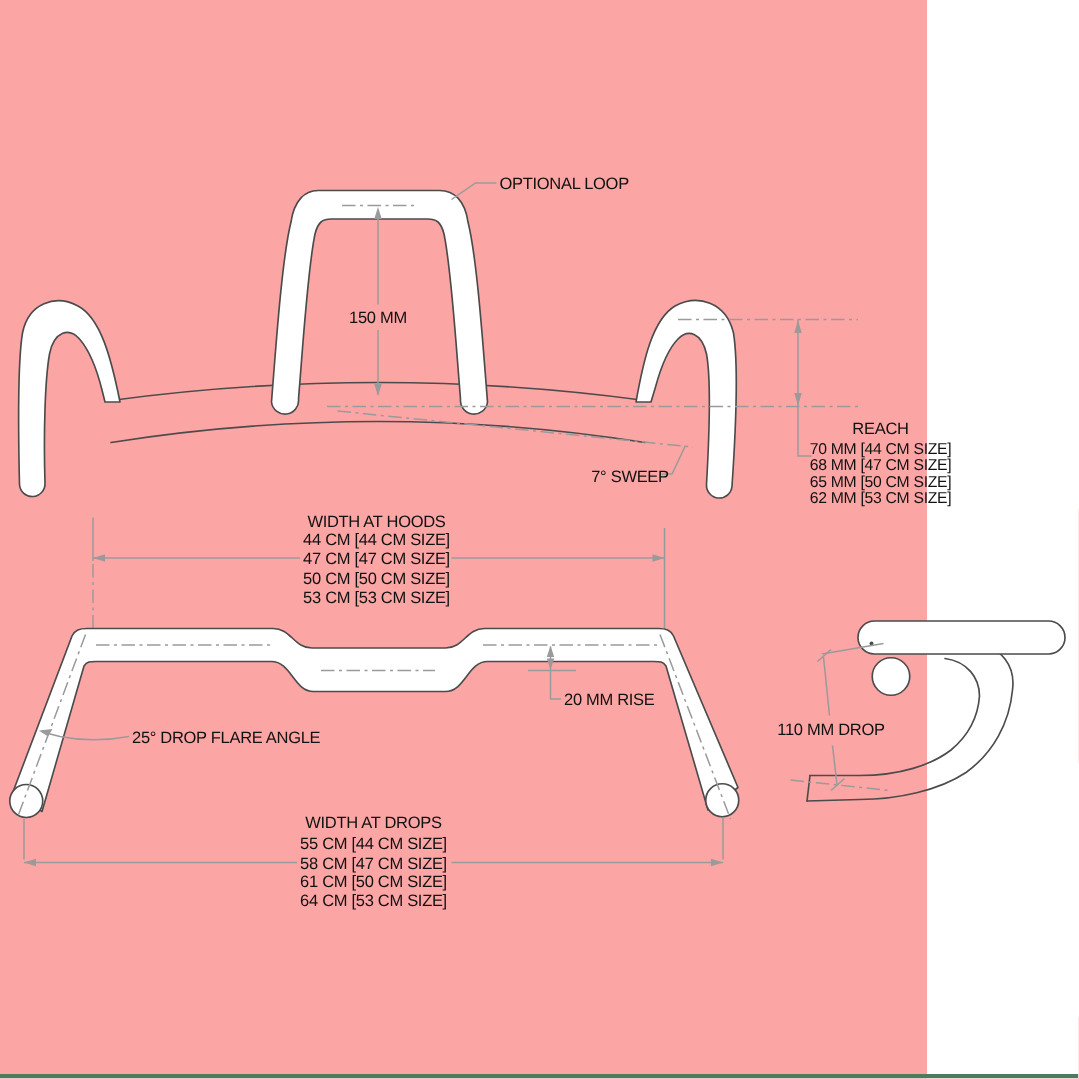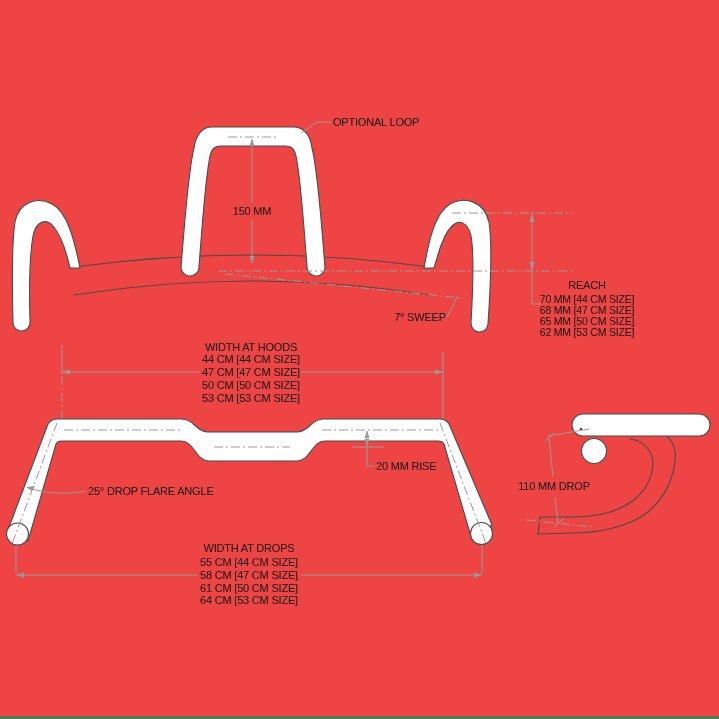--- a/index.html
+++ b/index.html
@@ -1,16 +1,16 @@
 <!DOCTYPE html>
 <html><head>
 <meta charset="utf-8">
 <style>
   html,body{margin:0;padding:0;background:#ffffff;width:719px;height:719px;overflow:hidden;}
-  .stage{position:relative;width:719px;height:719px;background:#ef4444;}
+  .stage{position:relative;width:618px;height:719px;background:#fca5a5;}
   svg{display:block;}
   text{font-family:"Liberation Sans", sans-serif;font-size:11px;fill:#111111;letter-spacing:-0.2px;}
   text.small{font-size:10.5px;}
   .part{fill:none;stroke:#4b4b4b;stroke-width:1.1;stroke-linejoin:round;stroke-linecap:round;}
   .partfill{fill:#ffffff;stroke:#4b4b4b;stroke-width:1.1;stroke-linejoin:round;}
   .dim{fill:none;stroke:#9a9a9a;stroke-width:1;}
   .cline{fill:none;stroke:#9a9a9a;stroke-width:1;stroke-dasharray:9 3 2 3;}
   .arrow{fill:#9a9a9a;stroke:none;}
   .tick{stroke:#9a9a9a;stroke-width:1;}
 </style>

